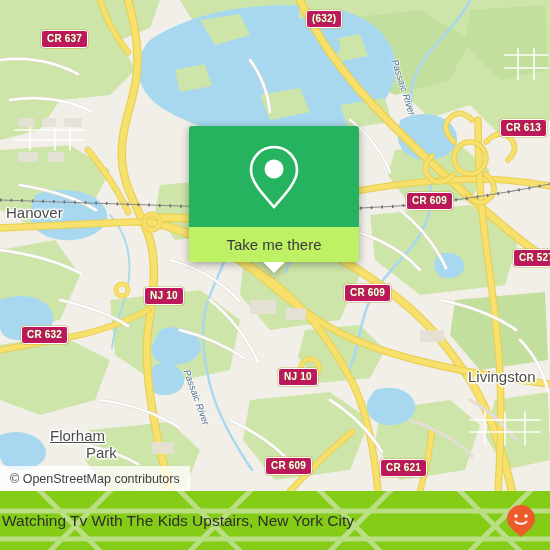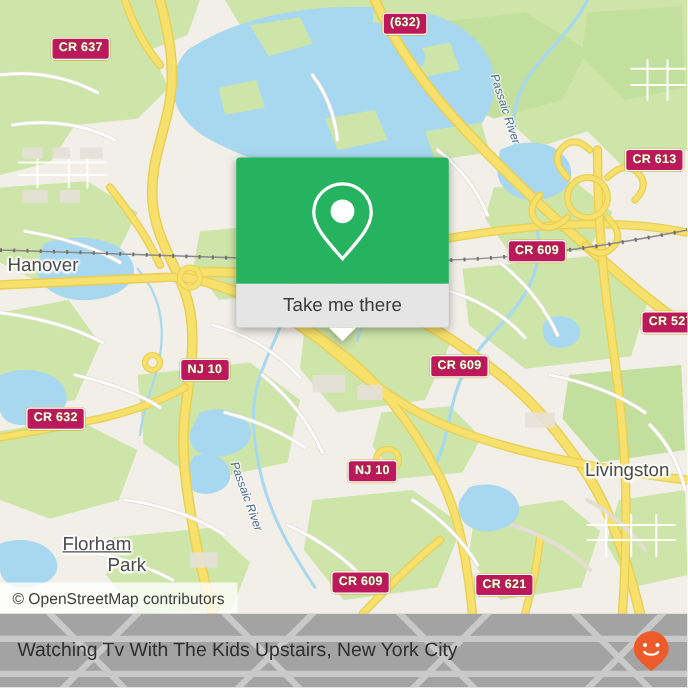--- a/index.html
+++ b/index.html
@@ -32,43 +32,43 @@
     pointer-events:none;
   }
 
   
   #popup{position:absolute;left:189px;top:126px;width:170px;filter:drop-shadow(0 2px 4px rgba(0,0,0,.35));}
   #popup .top{
     background:#26b35f;height:101px;border-radius:3px 3px 0 0;
     display:flex;align-items:center;justify-content:center;
   }
   #popup .bottom{
-    background:#e5e5e5;height:35px;border-radius:0 0 3px 3px;
+    background:#bef264;height:35px;border-radius:0 0 3px 3px;
     display:flex;align-items:center;justify-content:center;
     color:#3a3a3a;font-size:15px;
   }
   #popup .tail{
     position:absolute;left:50%;margin-left:-11px;top:136px;
     width:0;height:0;border-left:11px solid transparent;border-right:11px solid transparent;
     border-top:11px solid #ffffff;
   }
 
   
   #attrib{
     position:absolute;left:0;top:466px;height:25px;
     background:rgba(255,255,255,.78);
     display:flex;align-items:center;padding:0 8px 0 10px;
     font-size:12.5px;color:#3d3d3d;box-sizing:border-box;
   }
 
   
   #footer{
-    position:absolute;left:0;top:491px;width:550px;height:59px;background:#a3a3a3;
+    position:absolute;left:0;top:491px;width:550px;height:59px;background:#84cc16;
     display:flex;align-items:center;justify-content:space-between;
-    padding:0 14px 0 14px;box-sizing:border-box;overflow:hidden;
+    padding:0 14px 0 2px;box-sizing:border-box;overflow:hidden;
   }
   #footer .wm{position:absolute;left:0;top:0;width:550px;height:59px;opacity:.5;}
   #footer .ftitle{position:relative;font-size:15.5px;color:#2e2e2e;white-space:nowrap;}
   #brand{position:relative;display:flex;align-items:center;gap:3px;}
   #brand .word{font-size:27px;font-weight:bold;color:#1b1b1b;letter-spacing:-.6px;line-height:27px;}
 </style>
 </head>
 <body>
 
 <div id="app">

